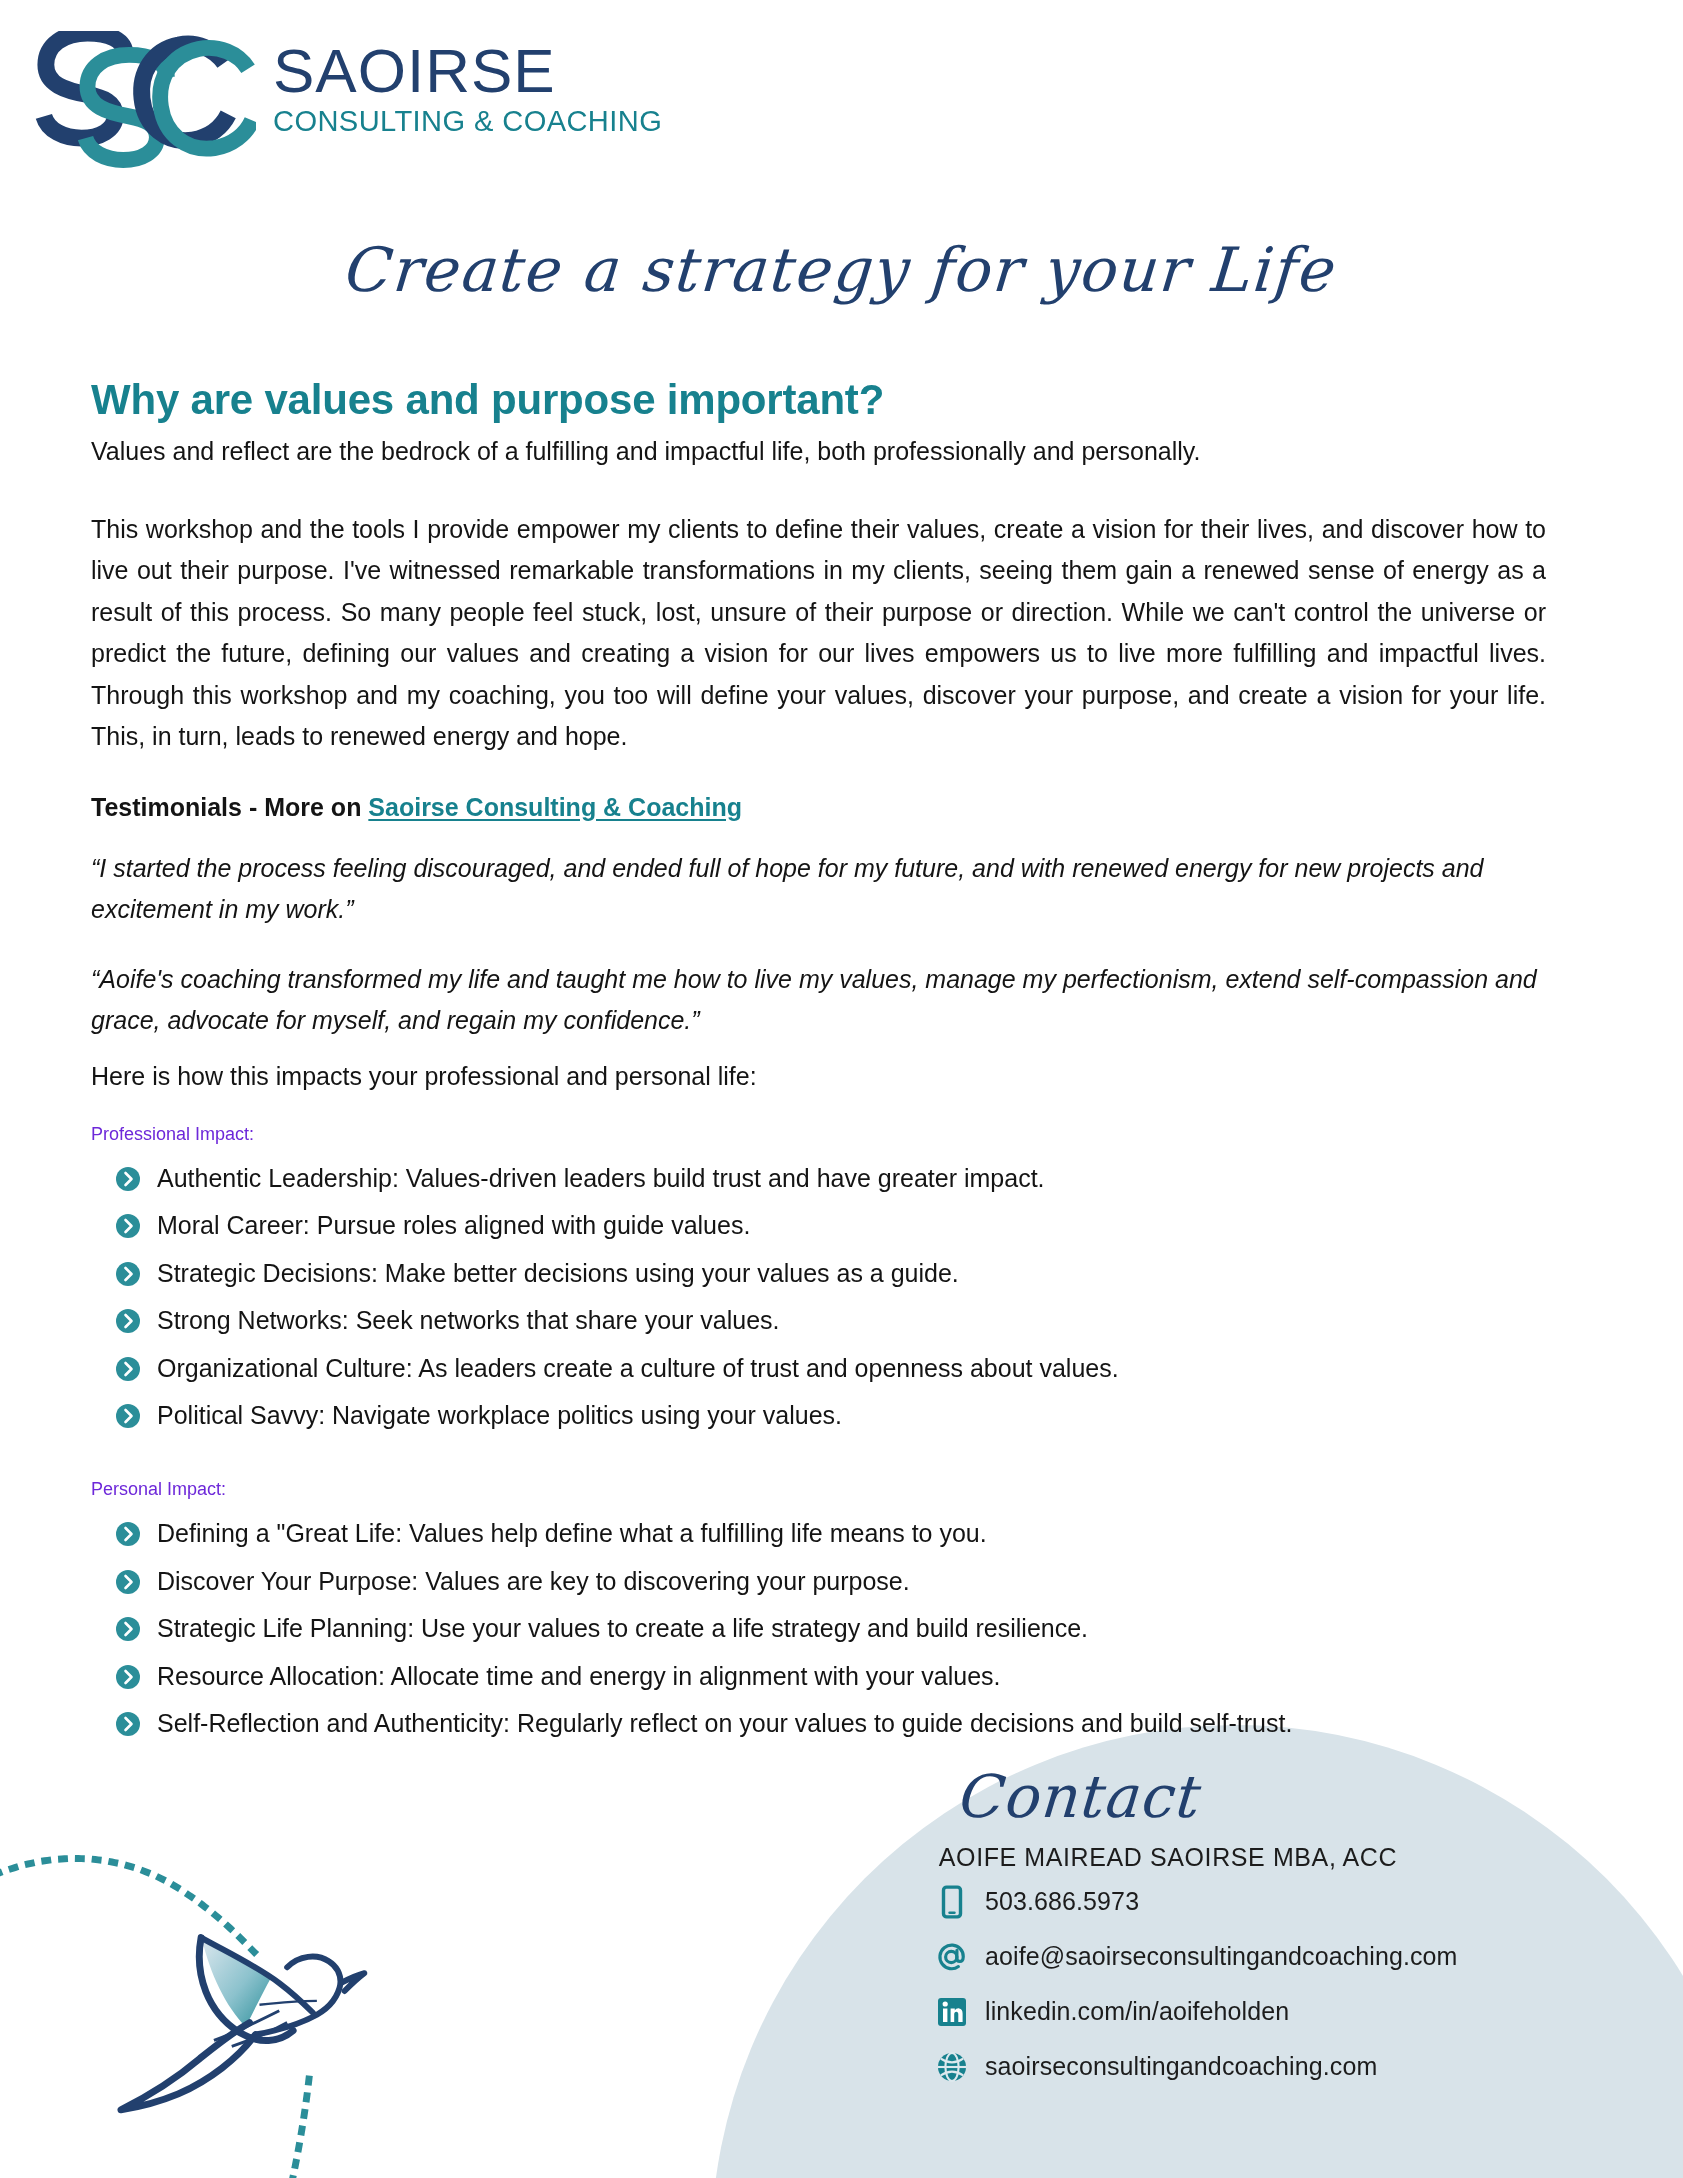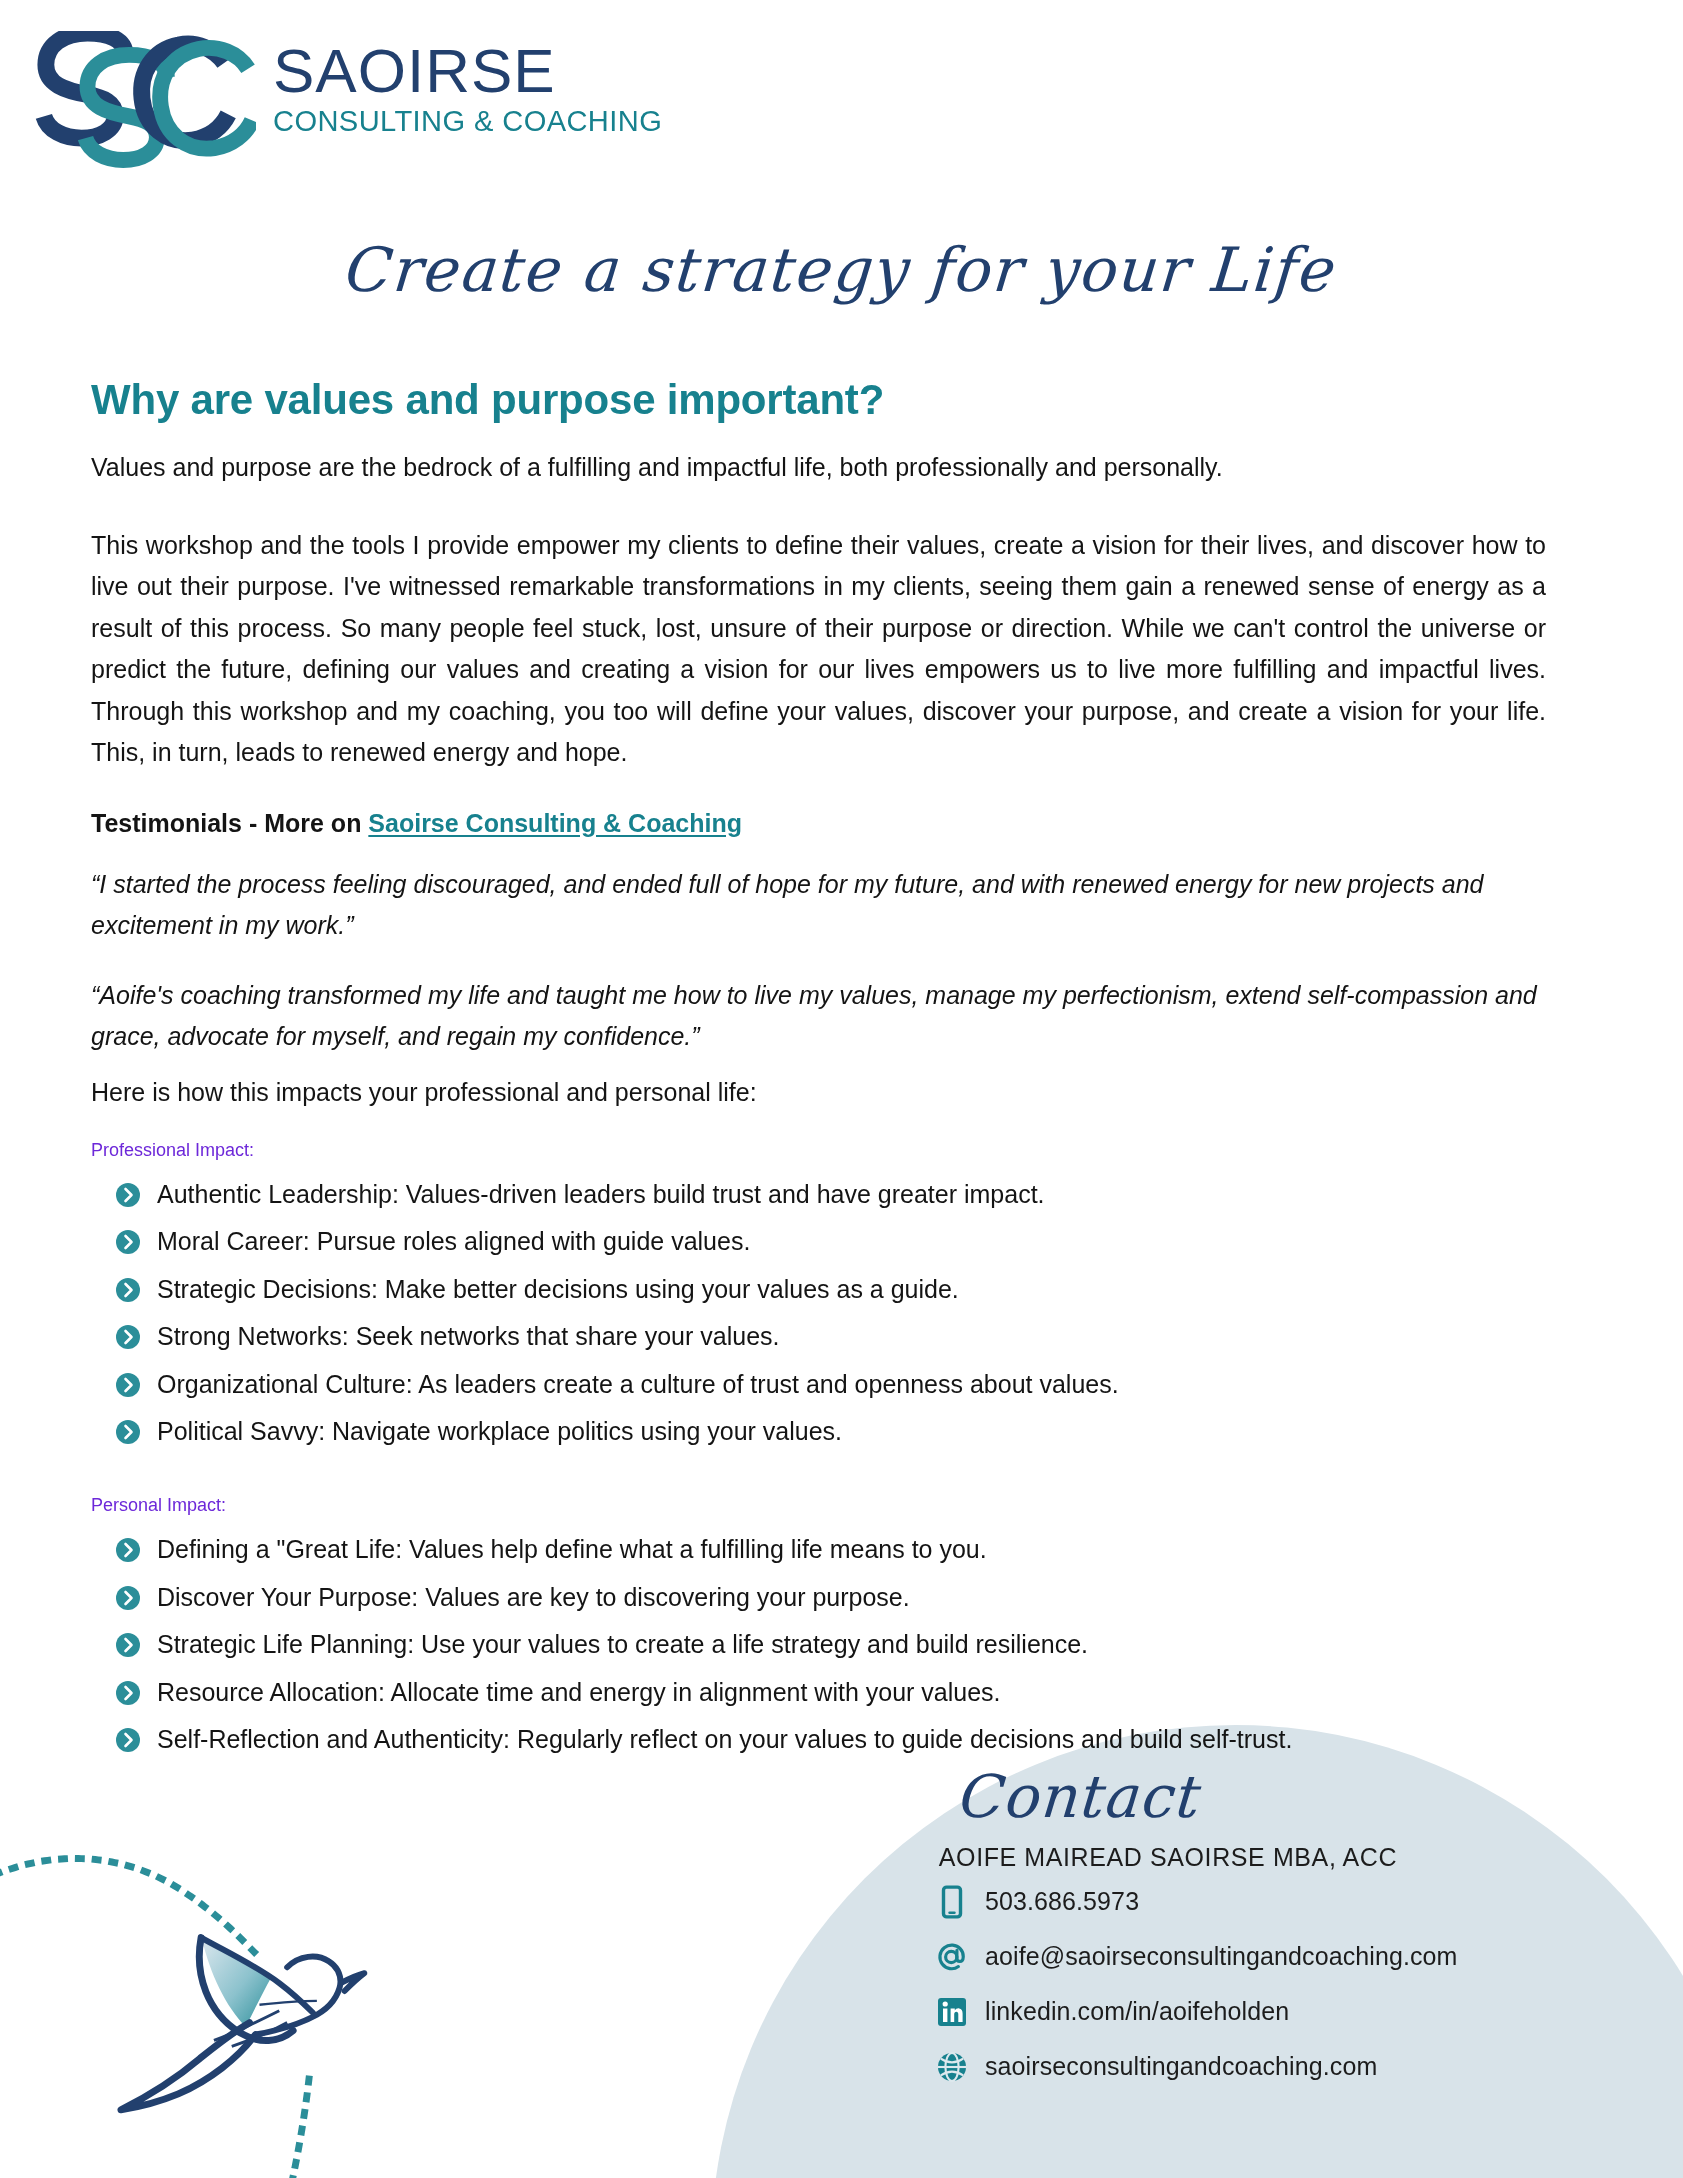--- a/index.html
+++ b/index.html
@@ -108,21 +108,21 @@
   
   .content {
     position: absolute;
     left: 91px;
     top: 376px;
     width: 1455px;
     z-index: 3;
   }
 
   h1.section-heading {
-    margin: 0 0 24px 0;
+    margin: 0 0 8px 0;
     font-size: 42px;
     font-weight: bold;
     color: #17818e;
     letter-spacing: -0.2px;
     line-height: 1.12;
   }
 
   p.body-text {
     margin: 0 0 30px 0;
     font-size: 25px;
@@ -284,21 +284,21 @@
   </div>
 
   <div class="tagline">
     <span class="tagline-text">Create a strategy for your Life</span>
   </div>
 
   <div class="content">
 
     <h1 class="section-heading">Why are values and purpose important?</h1>
 
-    <p class="body-text lead no-justify">Values and purpose are the bedrock of a fulfilling and impactful life, both professionally and personally.</p>
+    <p class="body-text lead no-justify">Values and reflect are the bedrock of a fulfilling and impactful life, both professionally and personally.</p>
 
     <p class="body-text">This workshop and the tools I provide empower my clients to define their values, create a vision for their lives, and discover how to live out their purpose.  I've witnessed remarkable transformations in my clients, seeing them gain a renewed sense of energy as a result of this process.  So many people feel stuck, lost, unsure of their purpose or direction.  While we can't control the universe or predict the future, defining our values and creating a vision for our lives empowers us to live more fulfilling and impactful lives.  Through this workshop and my coaching, you too will define your values, discover your purpose, and create a vision for your life.  This, in turn, leads to renewed energy and hope.</p>
 
     <p class="testimonial-line"><span>Testimonials - More on </span><a class="inline-link" href="#">Saoirse Consulting &amp; Coaching</a></p>
 
     <p class="quote">“I started the process feeling discouraged, and ended full of hope for my future, and with renewed energy for new projects and excitement in my work.”</p>
 
     <p class="quote tight">“Aoife's coaching transformed my life and taught me how to live my values, manage my perfectionism, extend self-compassion and grace, advocate for myself, and regain my confidence.”</p>
 
     <p class="impacts-intro">Here is how this impacts your professional and personal life:</p>

